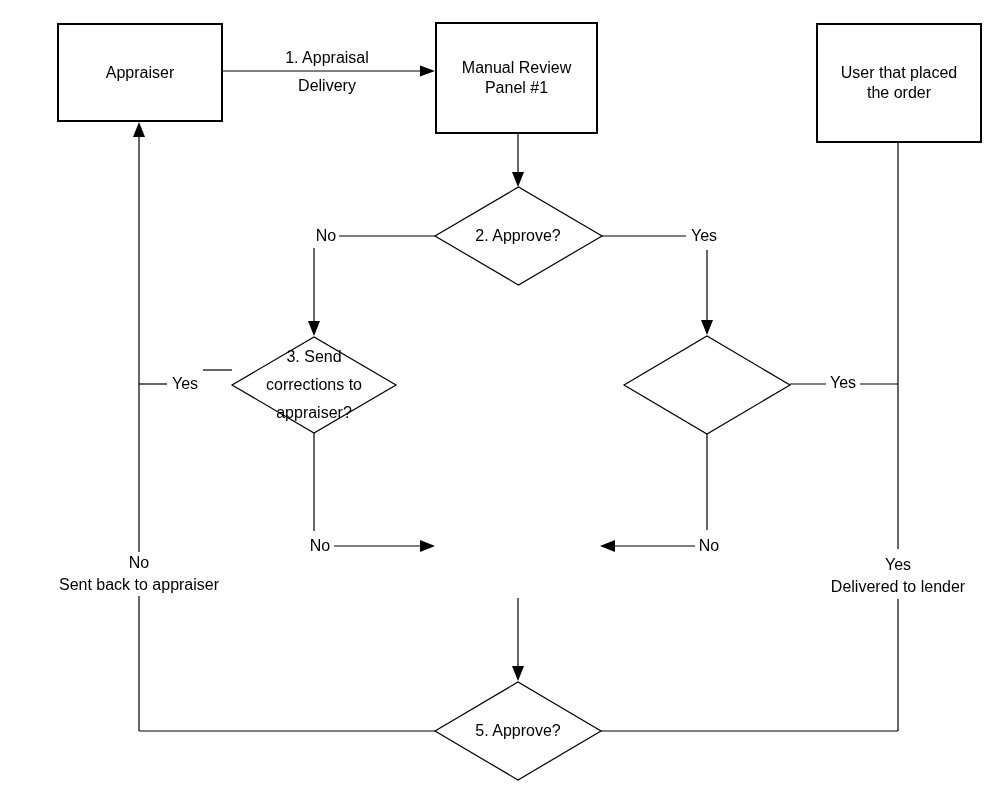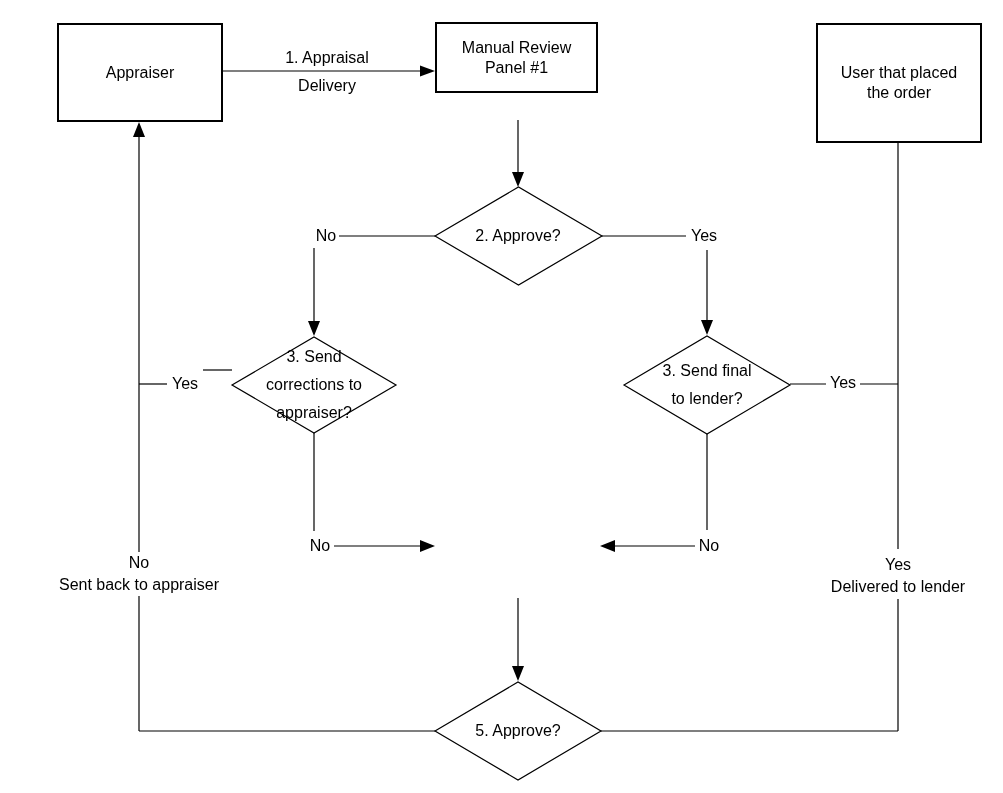--- a/index.html
+++ b/index.html
@@ -97,37 +97,35 @@
       <polygon points="232,385 314,337 396,385 314,433"></polygon>
       <polygon points="624,385 707,336 790,385 707,434"></polygon>
       <polygon points="435,731 518,682 601,731 518,780"></polygon>
     </g>
   </svg>
 
   <div class="box" style="left:57px; top:23px; width:166px; height:99px;">
     <span>Appraiser</span>
   </div>
 
-  <div class="box" style="left:435px; top:22px; width:163px; height:71px;align-items:center;">
+  <div class="box" style="left:435px; top:22px; width:163px; height:112px;align-items:center;">
     <span>Manual Review
 Panel #1</span>
   </div>
 
   <div class="box" style="left:816px; top:23px; width:166px; height:120px;">
     <span>User that placed
 the order</span>
   </div>
 
 
   <div class="lbl" style="left:518px; top:236px;">2. Approve?</div>
   <div class="lbl" style="left:314px; top:385px;">3. Send
 corrections to
 appraiser?</div>
-  <div class="lbl" style="left:707px; top:385px;">3. Send final
-to lender?</div>
   <div class="lbl" style="left:518px; top:731px;">5. Approve?</div>
 
   <div class="lbl" style="left:327px; top:72px;">1. Appraisal
 Delivery</div>
   <div class="lbl" style="left:326px; top:236px;">No</div>
   <div class="lbl" style="left:704px; top:236px;">Yes</div>
   <div class="lbl" style="left:185px; top:384px;">Yes</div>
   <div class="lbl" style="left:320px; top:546px;">No</div>
   <div class="lbl" style="left:843px; top:383px;">Yes</div>
   <div class="lbl" style="left:709px; top:546px;">No</div>

